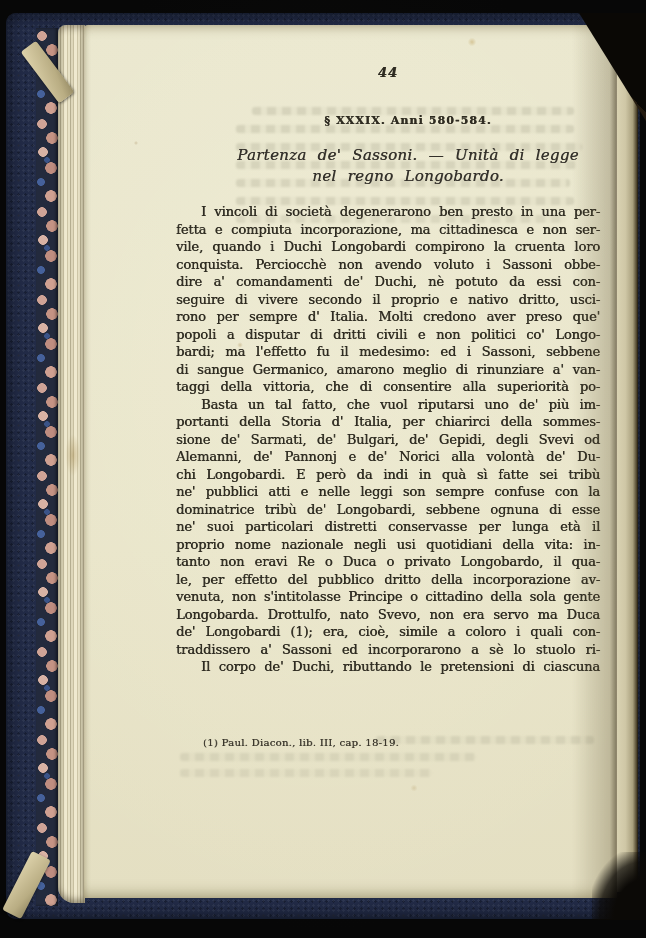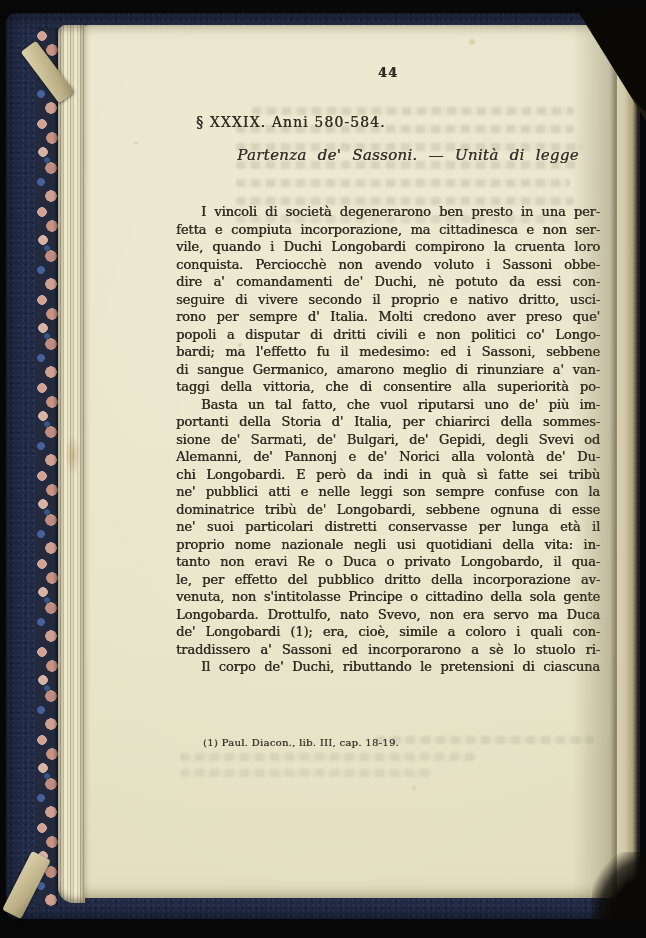--- a/index.html
+++ b/index.html
@@ -101,24 +101,25 @@
   .g7{top:190px;left:152px;width:330px;opacity:.34;}
   .g8{top:711px;left:292px;width:218px;opacity:.36;}
   .g9{top:728px;left:96px; width:296px;opacity:.33;}
   .g10{top:744px;left:96px;width:252px;opacity:.3;}
   
   .content{position:absolute;left:92px;top:0;width:424px;color:#2e2b21;}
   .pagenum{
     position:absolute;top:40px;left:0;width:100%;text-align:center;
     font-size:13px;font-weight:700;letter-spacing:1px;
     text-shadow:.4px .3px 0 rgba(46,43,33,.85);
+    font-style:italic;
   }
   .heading{
-    position:absolute;top:89px;left:0;width:100%;text-align:left;
-    font-size:14px;font-weight:400;letter-spacing:1.1px;
+    position:absolute;top:89px;left:0;width:100%;text-align:center;
+    font-size:11px;font-weight:700;letter-spacing:1.1px;
     transform:translateX(20px);
     text-shadow:.4px .3px 0 rgba(46,43,33,.85);
   }
   .title{
     position:absolute;top:120px;left:0;width:100%;text-align:center;
     font-size:15px;font-style:italic;line-height:21px;
     word-spacing:6px;letter-spacing:.3px;color:#33302a;
     transform:translateX(20px);
     text-shadow:.45px .25px 0 rgba(51,48,42,.8);
   }
@@ -157,20 +158,21 @@
     <div class="ghost g7"></div>
     <div class="ghost g8"></div>
     <div class="ghost g9"></div>
     <div class="ghost g10"></div>
 
     <div class="content">
       <div class="pagenum">44</div>
       <div class="heading">§ XXXIX. Anni 580-584.</div>
       <div class="title">
         <div>Partenza de' Sassoni. — Unità di legge</div>
+        <div>nel regno Longobardo.</div>
       </div>
       <div class="bodytext" id="bodytext">
           <div class="line para-start">I vincoli di società degenerarono ben presto in una per-</div>
           <div class="line">fetta e compiuta incorporazione, ma cittadinesca e non ser-</div>
           <div class="line">vile, quando i Duchi Longobardi compirono la cruenta loro</div>
           <div class="line">conquista. Perciocchè non avendo voluto i Sassoni obbe-</div>
           <div class="line">dire a' comandamenti de' Duchi, nè potuto da essi con-</div>
           <div class="line">seguire di vivere secondo il proprio e nativo dritto, usci-</div>
           <div class="line">rono per sempre d' Italia. Molti credono aver preso que'</div>
           <div class="line">popoli a disputar di dritti civili e non politici co' Longo-</div>

